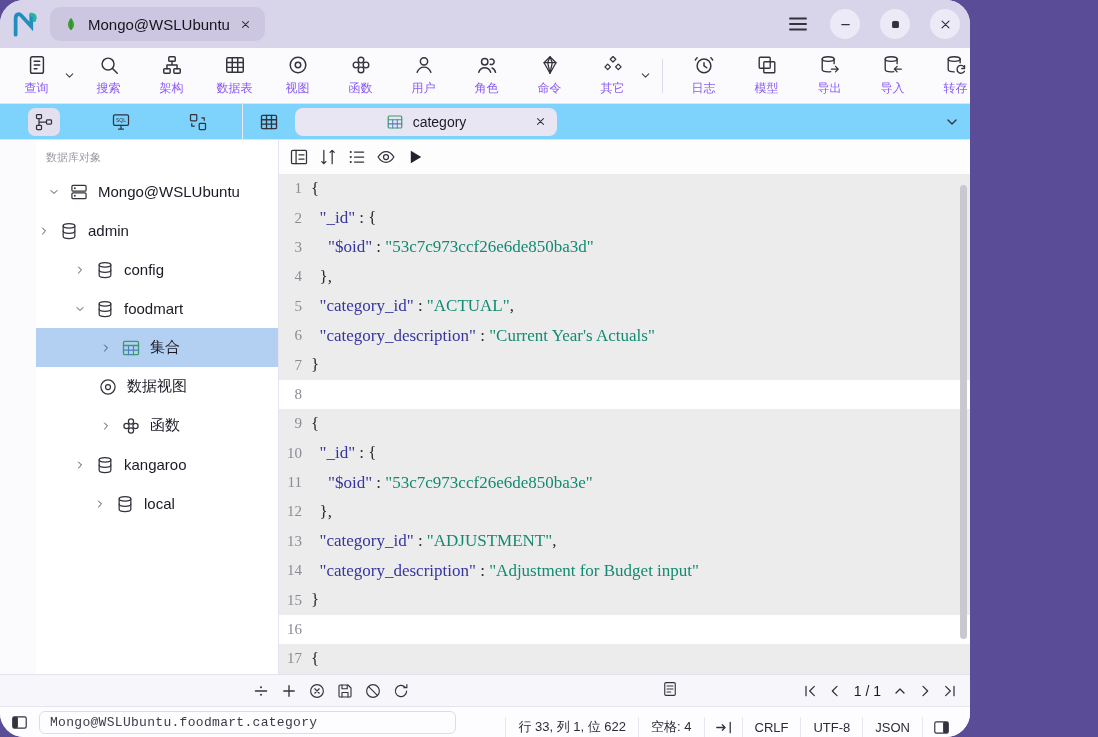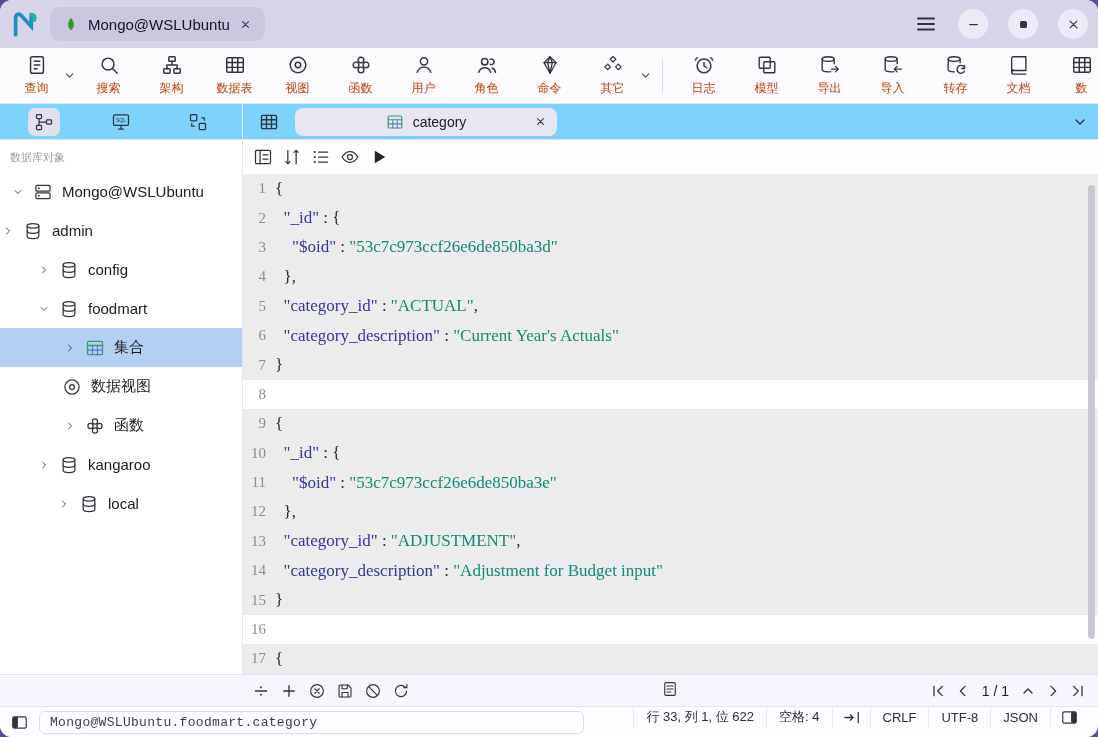--- a/index.html
+++ b/index.html
@@ -3,22 +3,22 @@
 <meta charset="utf-8">
 <style>
   * { box-sizing: border-box; margin: 0; padding: 0; }
   html, body { background: #5a4c97; }
   body {
     width: 1098px; height: 737px;
     font-family: "Liberation Sans", sans-serif;
     overflow: hidden;
   }
   .window {
-    width: 1098px; height: 737px;
-    border-radius: 12px; overflow: hidden;
+    width: 970px; height: 737px;
+    border-radius: 24px; overflow: hidden;
     background: #fbfafd;
     display: flex; flex-direction: column;
   }
   .icon { display: inline-flex; align-items: center; justify-content: center; color: #33333d; }
   .icon svg { width: 20px; height: 20px; display: block; }
 
   
   .titlebar {
     height: 48px; flex: 0 0 auto;
     background: var(--titlebar, #d8d4ea);
@@ -48,21 +48,21 @@
     background: #fbfafd; border-bottom: 1px solid #e4e2ec;
     display: flex; align-items: center;
     padding: 0 6px; gap: 2px; overflow: hidden; white-space: nowrap;
   }
   .tb-item {
     min-width: 61px; height: 50px; flex: 0 0 auto;
     display: flex; flex-direction: column; align-items: center; justify-content: center;
     gap: 4px; border-radius: 8px; padding: 2px 4px;
   }
   .tb-item .icon svg { width: 22px; height: 22px; }
-  .tb-label { font-size: 12px; color: #c2410c; }
+  .tb-label { font-size: 12px; color: #8b5cf6; }
   .tb-chevron { align-self: center; margin: 0 0 0 -6px; color: #44444e; }
   .tb-chevron svg { width: 13px; height: 13px; }
   .tb-sep { width: 1px; height: 34px; background: #dcdae6; margin: 0 8px; flex: 0 0 auto; }
 
   
   .subbar {
     height: 36px; flex: 0 0 auto;
     background: #7dd3fc; border-bottom: 1px solid #e4e2ec;
     display: flex; align-items: stretch;
   }
@@ -83,21 +83,21 @@
     display: flex; align-items: center; justify-content: center; gap: 9px;
     position: relative; font-size: 14px; color: #1b1b26;
   }
   .doc-tab .icon svg { width: 18px; height: 18px; }
   .doc-tab .tab-close { position: absolute; right: 10px; }
   .doc-tab .tab-close svg { width: 13px; height: 13px; }
   .tabstrip-end { margin-left: auto; color: #33333d; }
   .tabstrip-end svg { width: 16px; height: 16px; }
 
   
-  .content { flex: 1; display: flex; min-height: 0; }
+  .content { flex: 1; display: flex; min-height: 0; margin-left: 36px; }
   .sidebar {
     width: 243px; flex: 0 0 auto; background: #fff;
     border-right: 1px solid #e6e4ee; overflow: hidden;
   }
   .sidebar-header { font-size: 11px; color: #9b9aa8; padding: 10px 10px 8px; height: 32px; }
   .tree-row {
     height: 39px; display: flex; align-items: center;
     font-size: 15px; color: #1a1a24; cursor: default;
   }
   .tree-row.selected { background: var(--accent-selection, #b3d0f2); }
@@ -152,21 +152,21 @@
     font-size: 13px; color: #2c2c36;
   }
   .statusbar .icon svg { width: 19px; height: 19px; }
   .sb-breadcrumb {
     flex: 1; max-width: 588px; height: 23px;
     border: 1px solid #dddbe6; border-radius: 6px;
     display: flex; align-items: center; padding: 0 10px;
     font-family: "Liberation Mono", monospace; font-size: 13px; color: #3c3c46;
     letter-spacing: 0.3px; white-space: nowrap; overflow: hidden;
   }
-  .sb-cells { margin-left: auto; display: flex; align-items: flex-start; height: 100%; padding-left: 39px; }
+  .sb-cells { margin-left: auto; display: flex; align-items: flex-end; height: 100%; padding-left: 39px; }
   .sb-cell {
     padding: 0 12px; height: 20px; display: flex; align-items: center;
     border-left: 1px solid #e8e6f0; white-space: nowrap;
   }
   .sb-cell.icon-cell { padding: 0 9px; }
 </style>
 </head>
 <body>
 
 <div class="window">

